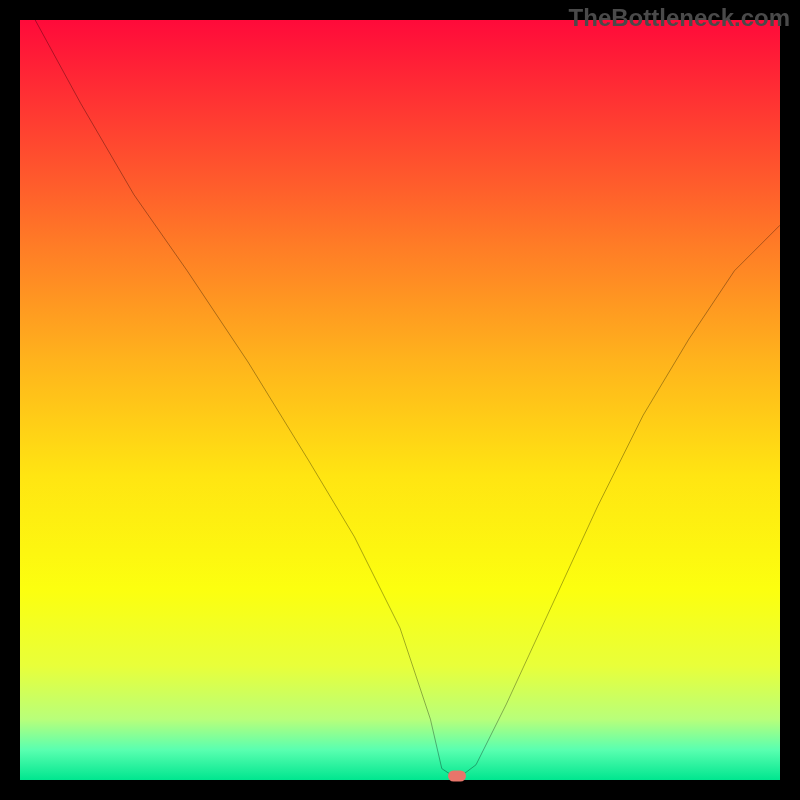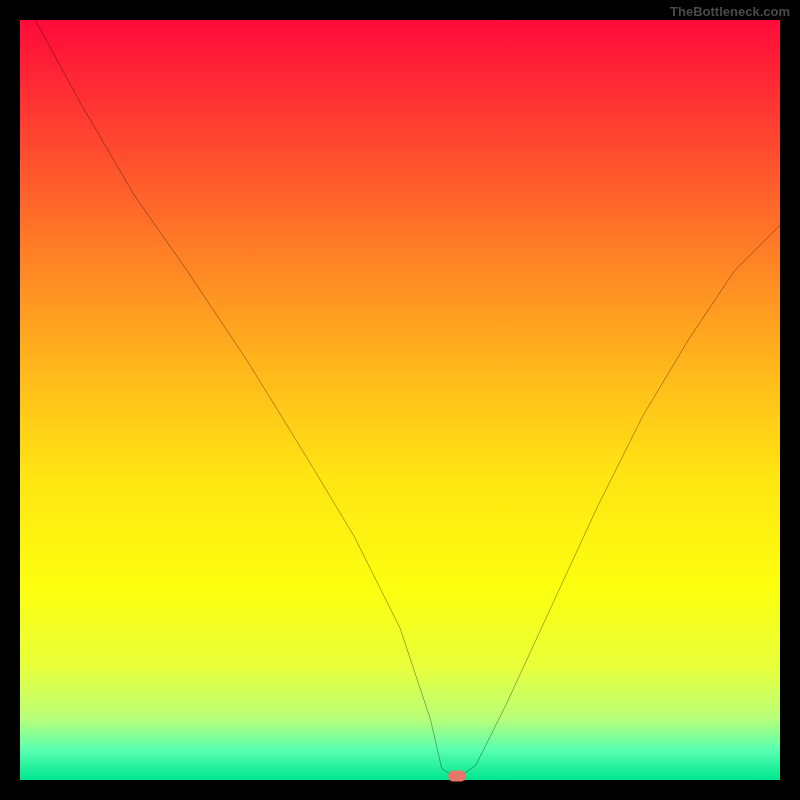--- a/index.html
+++ b/index.html
@@ -9,21 +9,21 @@
     height: 800px;
     background: #000;
     position: relative;
     font-family: Arial, sans-serif;
   }
   .watermark {
     position: absolute;
     top: 4px;
     right: 10px;
     color: #4a4a4a;
-    font-size: 13px;
+    font-size: 24px;
     font-weight: bold;
     z-index: 10;
   }
   .plot-area {
     position: absolute;
     left: 20px;
     top: 20px;
     width: 760px;
     height: 760px;
     background: linear-gradient(to bottom,

